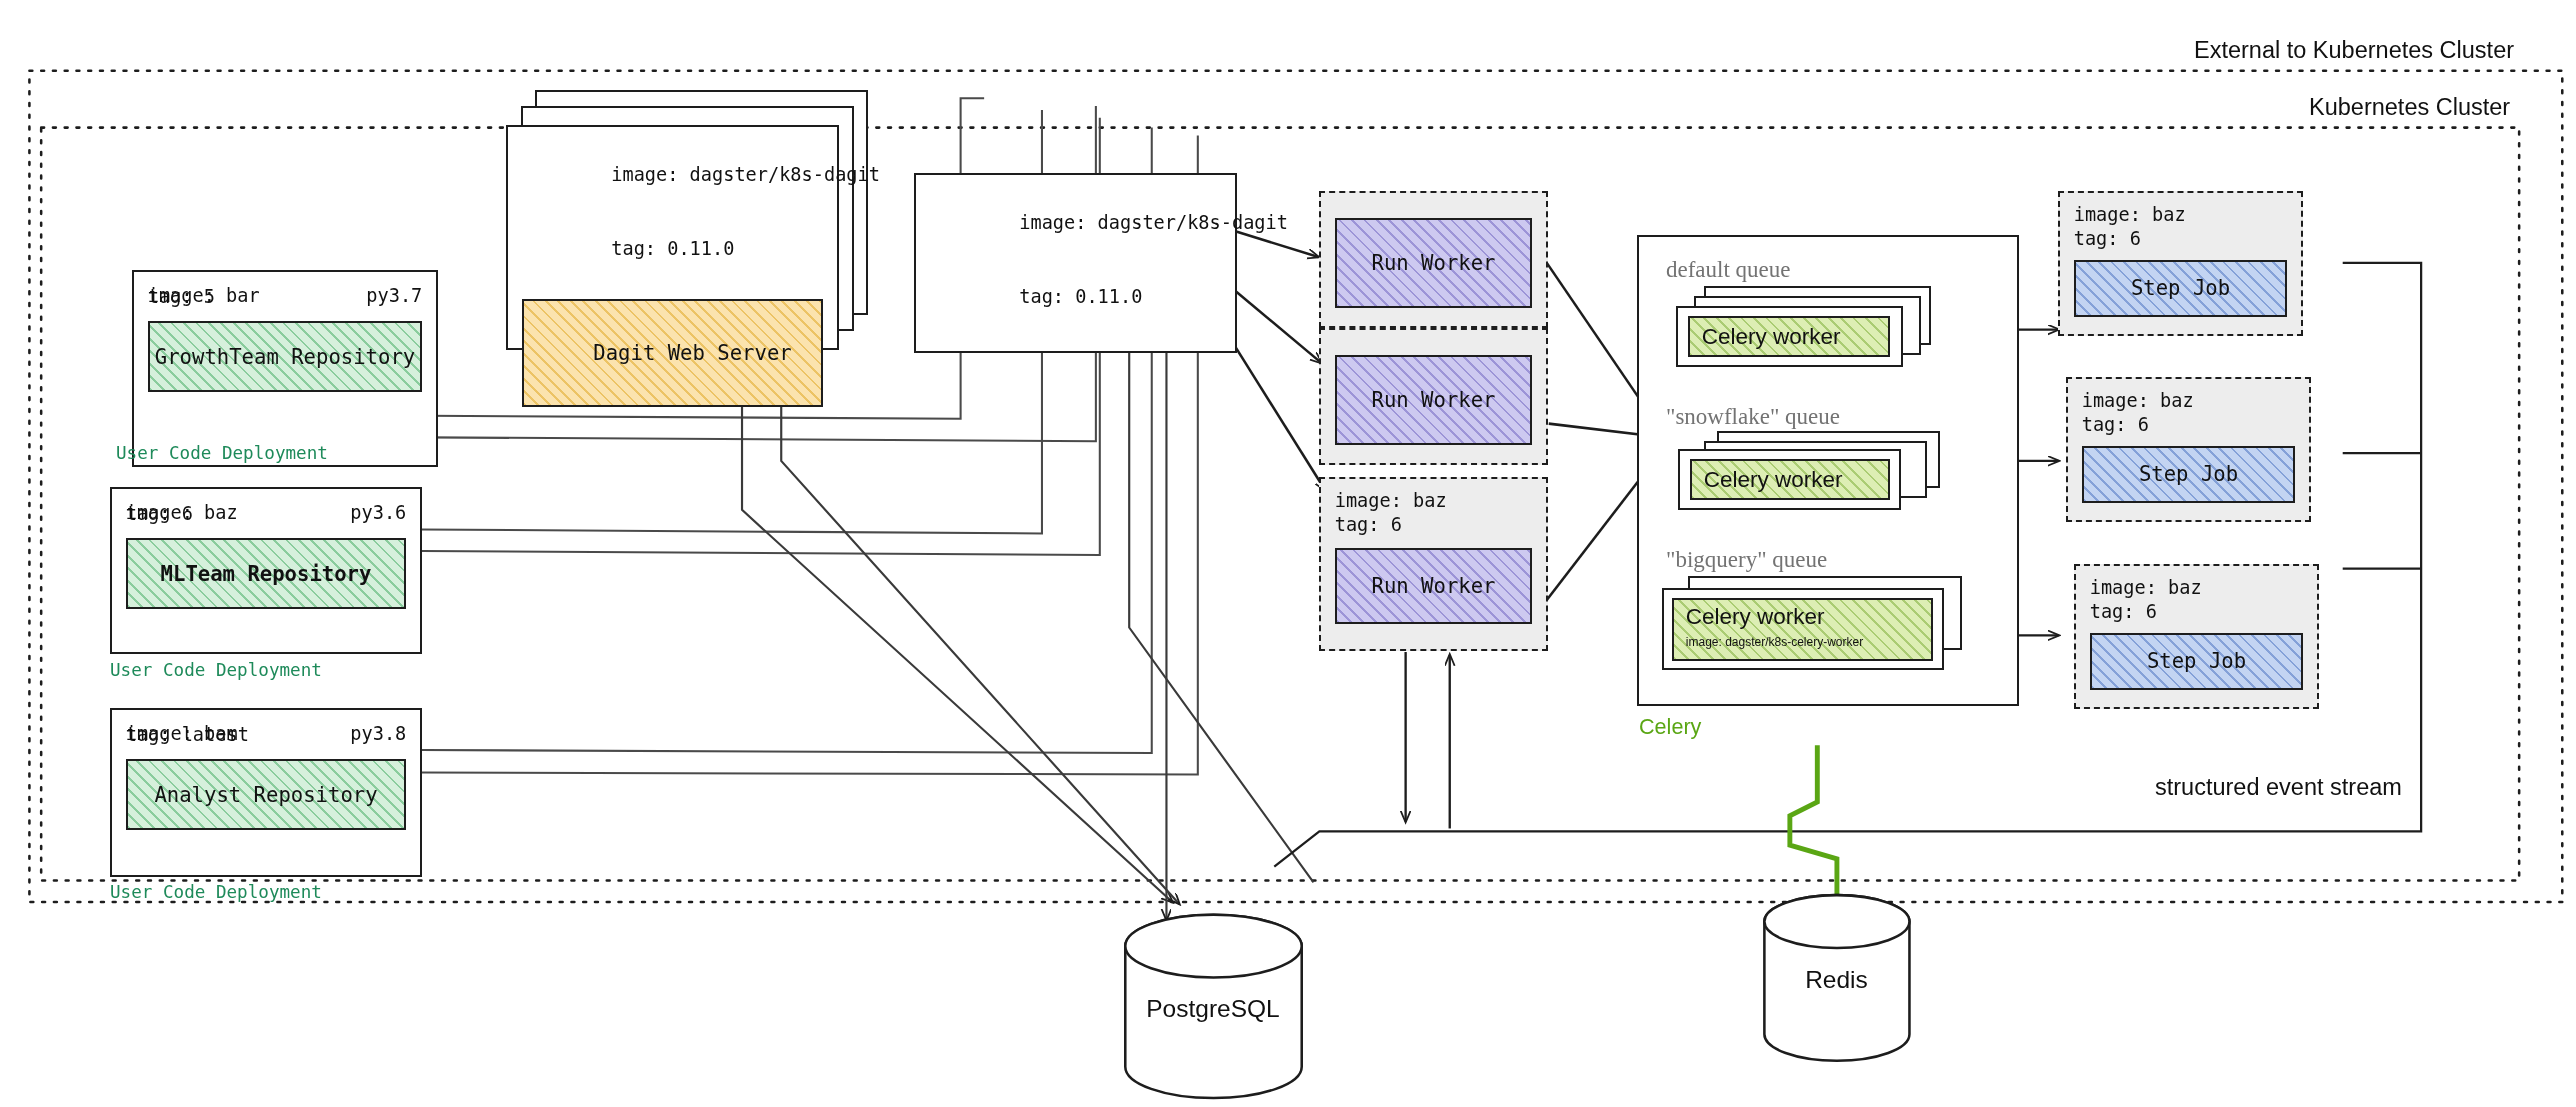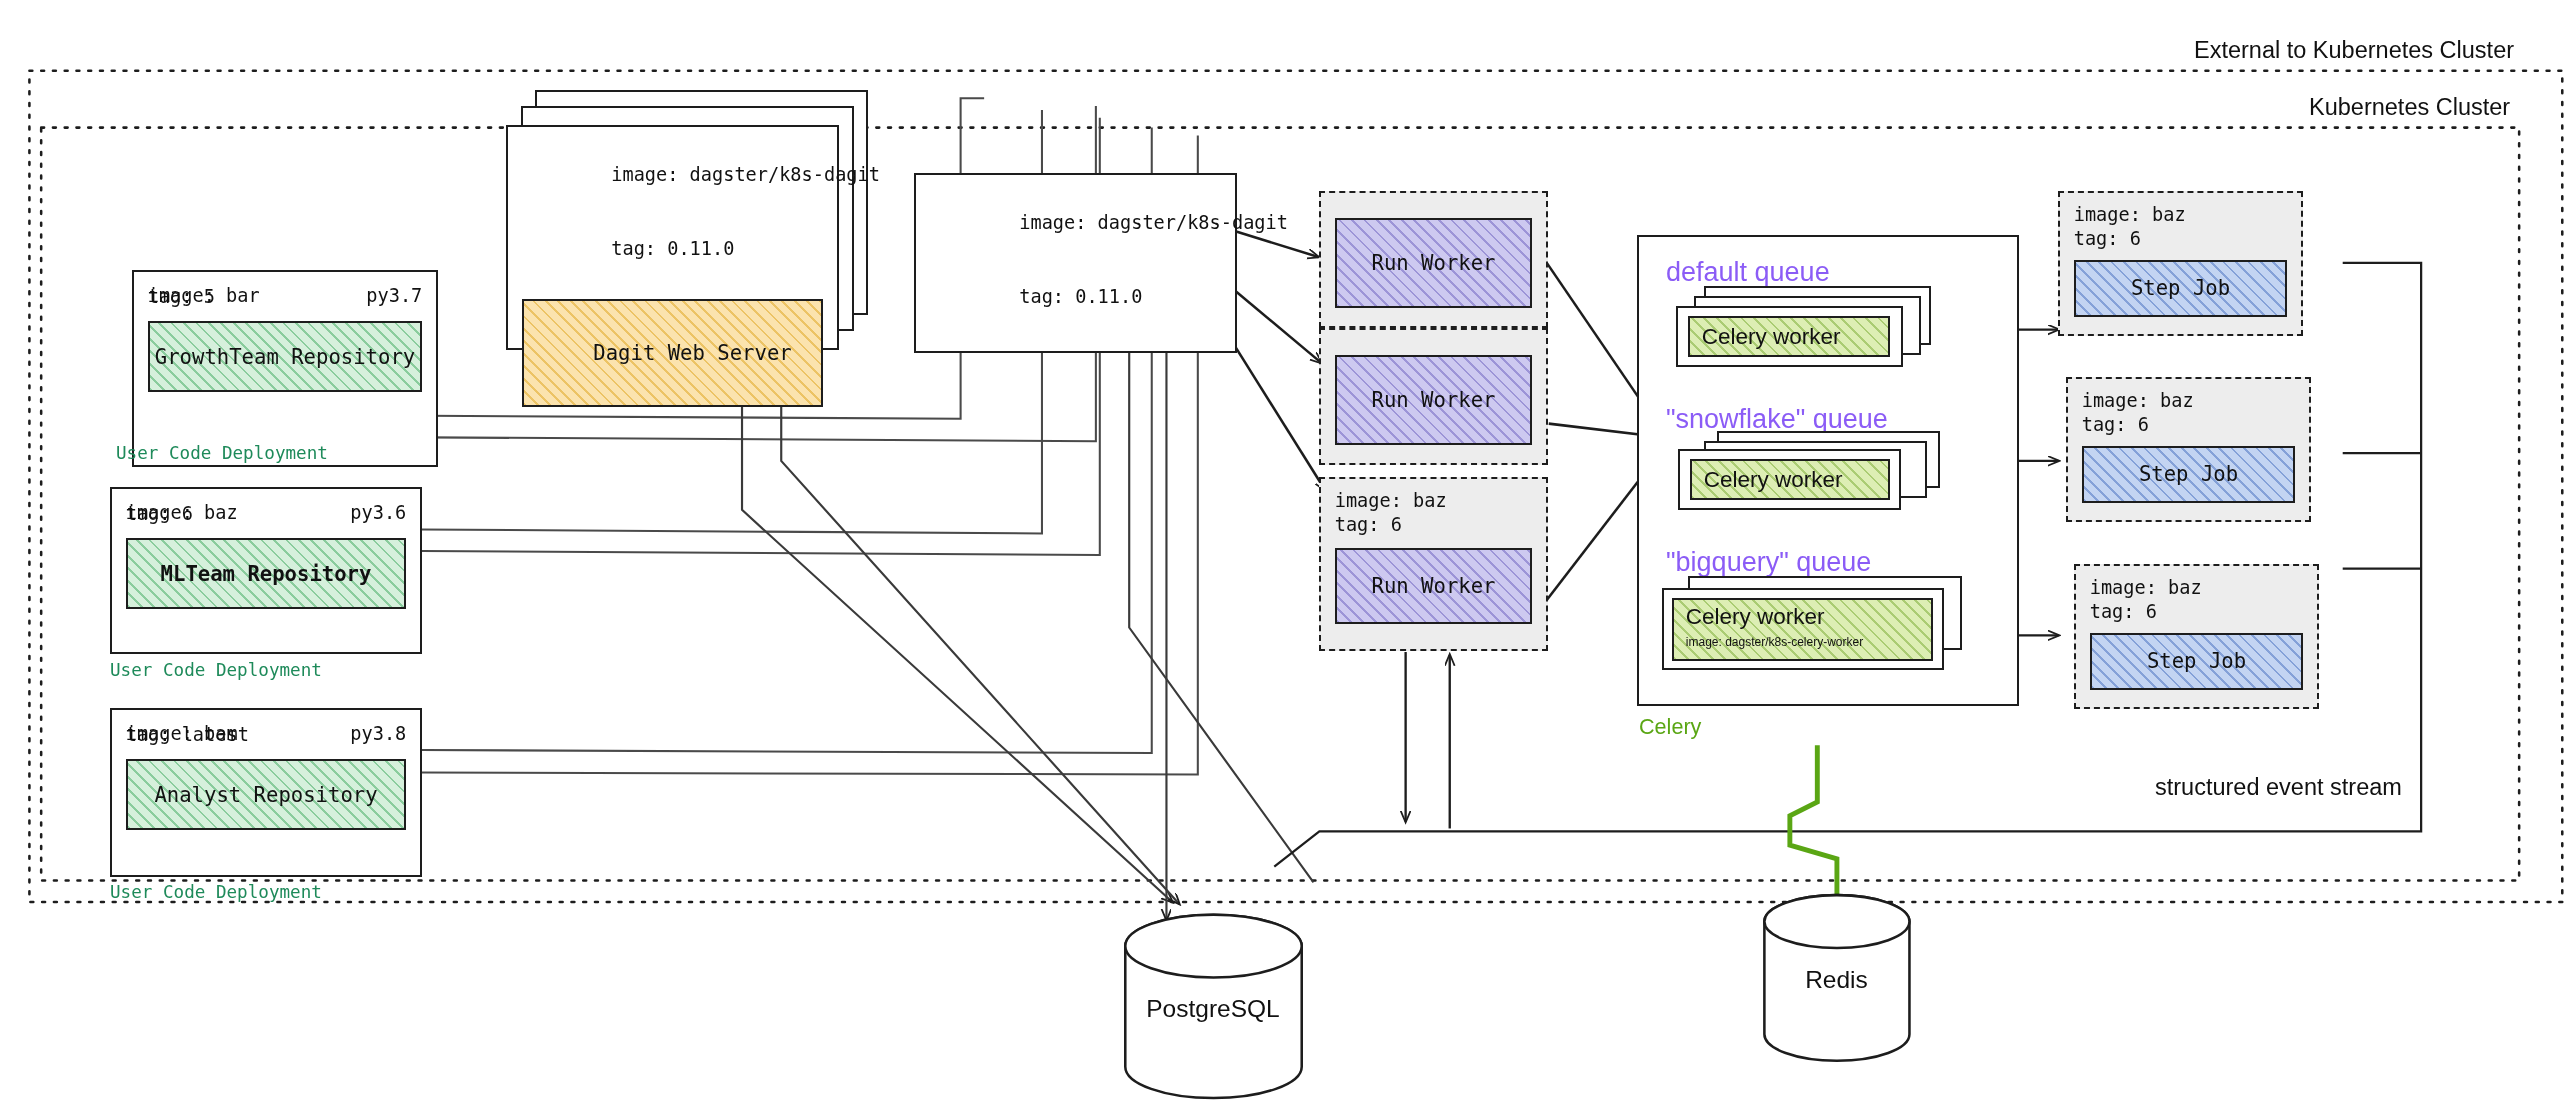--- a/index.html
+++ b/index.html
@@ -97,22 +97,22 @@
     font-family:"DejaVu Sans Mono", monospace;
     font-size:18.6px;line-height:24.5px;color:#111;white-space:pre;
   }
 
   
   .plainbox{
     position:absolute;box-sizing:border-box;
     background:#ffffff;border:2.4px solid #1d1d1d;
   }
   .queue-label{
-    position:absolute;font-family:Liberation Sans, sans-serif;
-    font-size:27px;color:#8b5cf6;white-space:nowrap;
+    position:absolute;font-family:Liberation Serif, serif;
+    font-size:23px;color:#737373;white-space:nowrap;
   }
 
   
   .stack-copy{
     position:absolute;background:#fff;border:2.4px solid #1d1d1d;
     box-sizing:border-box;
   }
 
   
   .boundary-label{

